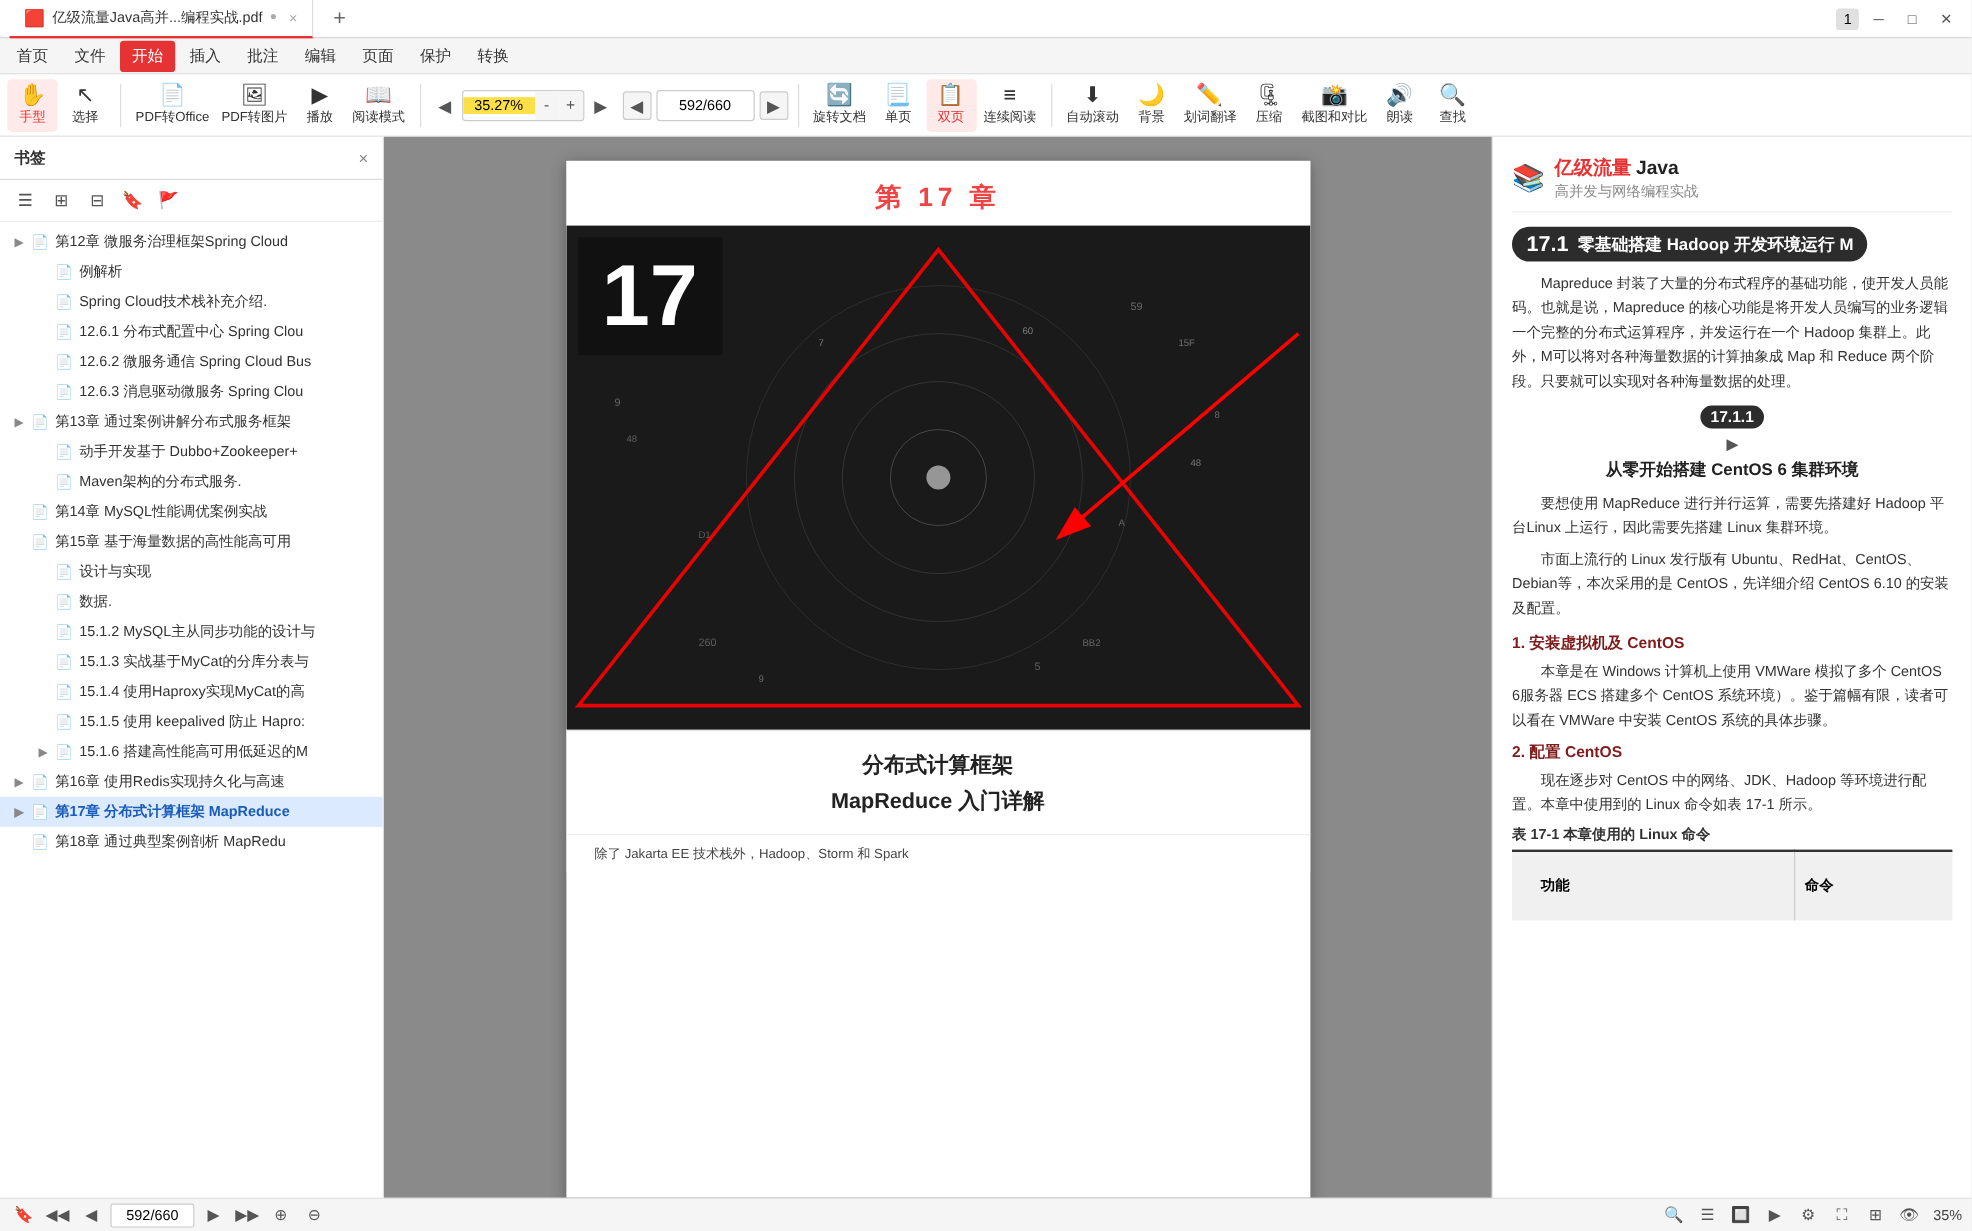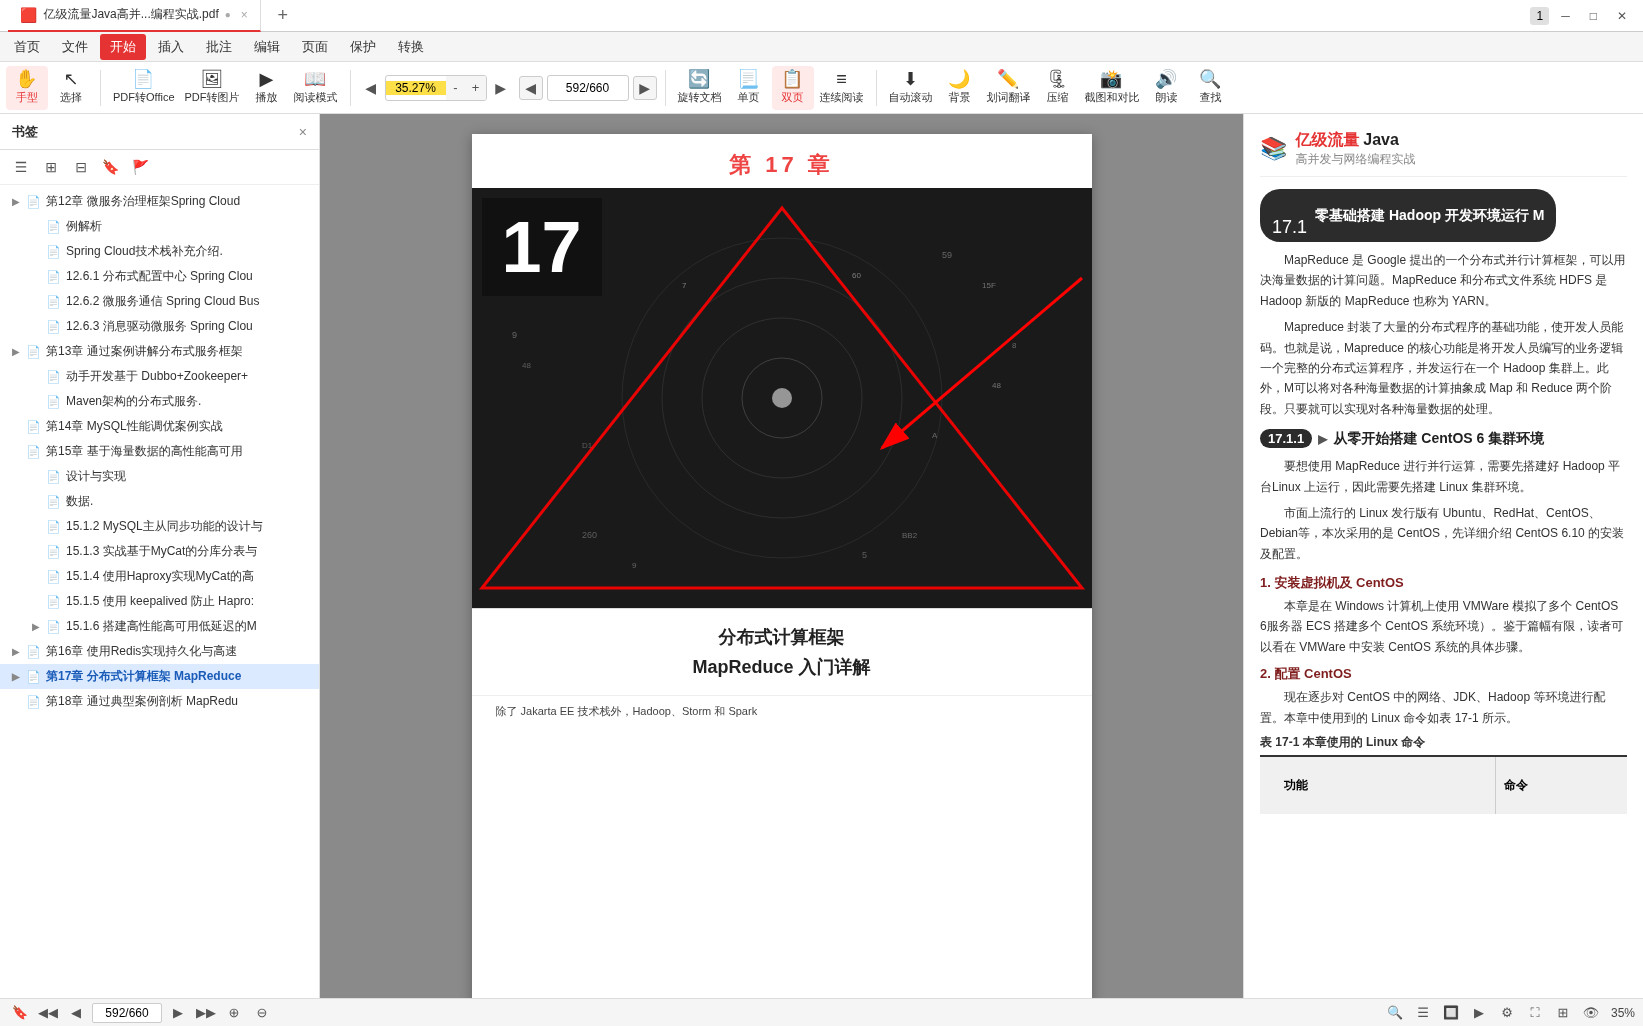--- a/index.html
+++ b/index.html
@@ -148,24 +148,24 @@
     }
     .rp-book-icon { font-size: 22px; color: #333; }
     .rp-book-title { font-size: 14px; font-weight: bold; color: #1a1a1a; }
     .rp-book-subtitle { font-size: 12px; color: #888; }
     .rp-section { margin-bottom: 10px; }
     .rp-heading1 {
       background: #2c2c2c; color: #fff; border-radius: 20px;
       display: inline-flex; align-items: center; padding: 4px 12px;
       font-size: 16px; font-weight: bold; margin-bottom: 8px; gap: 8px;
     }
-    .rp-heading1-num { font-size: 18px; font-weight: normal; margin-top: 24px; }
+    .rp-heading1-num { font-size: 18px; font-weight: bold; }
     .rp-heading2 {
       display: flex; align-items: center; gap: 6px;
-      font-size: 14px; font-weight: bold; color: #222; margin-bottom: 8px;
+      font-size: 14px; font-weight: bold; color: #222; margin-bottom: 8px; flex-direction: column;
     }
     .rp-heading2-badge {
       background: #2c2c2c; color: #fff; border-radius: 12px;
       padding: 2px 8px; font-size: 13px;
     }
     .rp-play-btn { color: #555; font-size: 12px; }
     .rp-para { font-size: 12px; color: #333; line-height: 1.7; margin-bottom: 6px; text-indent: 2em; }
     .rp-subheading { font-weight: bold; font-size: 13px; color: #7f1d1d; margin: 8px 0 4px 0; }
     .rp-table-title { font-size: 12px; color: #333; margin-bottom: 4px; font-weight: bold; }
   </style>
@@ -519,21 +519,20 @@
         </div>
         <div class="rp-book-subtitle">高并发与网络编程实战</div>
       </div>
     </div>
 
     <div class="rp-section">
       <div class="rp-heading1">
         <span class="rp-heading1-num">17.1</span>
         <span style="font-size:14px;">零基础搭建 Hadoop 开发环境运行 M</span>
       </div>
-      <p class="rp-para">MapReduce 是 Google 提出的一个分布式并行计算框架，可以用决海量数据的计算问题。MapReduce 和分布式文件系统 HDFS 是 Hadoop 新版的 MapReduce 也称为 YARN。</p>
       <p class="rp-para">Mapreduce 封装了大量的分布式程序的基础功能，使开发人员能码。也就是说，Mapreduce 的核心功能是将开发人员编写的业务逻辑一个完整的分布式运算程序，并发运行在一个 Hadoop 集群上。此外，M可以将对各种海量数据的计算抽象成 Map 和 Reduce 两个阶段。只要就可以实现对各种海量数据的处理。</p>
     </div>
 
     <div class="rp-section">
       <div class="rp-heading2">
         <span class="rp-heading2-badge">17.1.1</span>
         <span class="rp-play-btn">▶</span>
         <span>从零开始搭建 CentOS 6 集群环境</span>
       </div>
       <p class="rp-para">要想使用 MapReduce 进行并行运算，需要先搭建好 Hadoop 平台Linux 上运行，因此需要先搭建 Linux 集群环境。</p>

